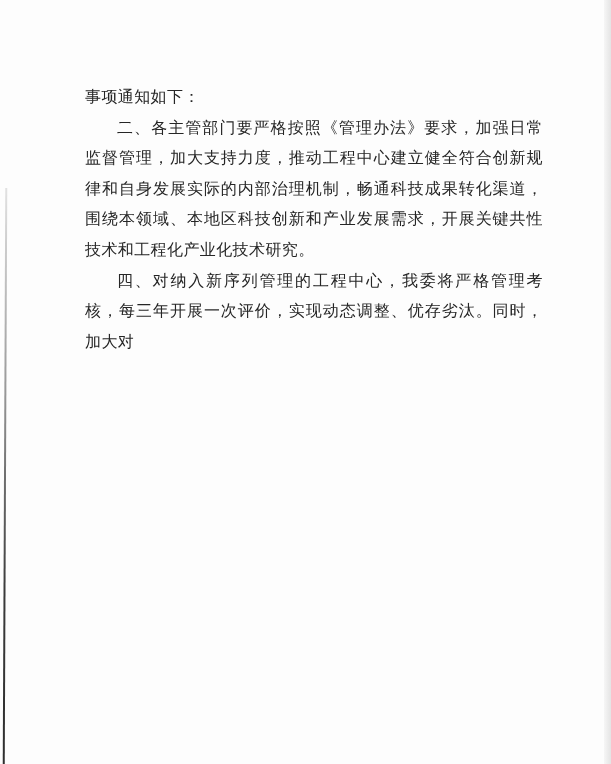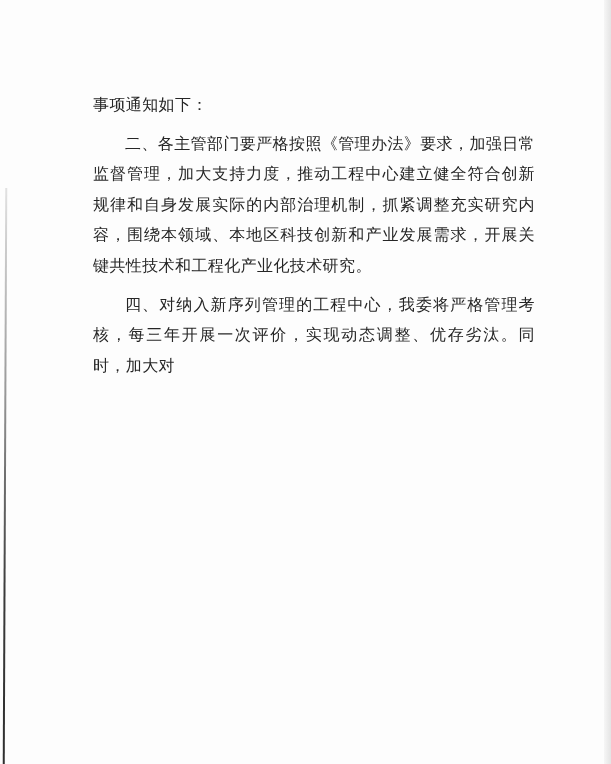--- a/index.html
+++ b/index.html
@@ -44,34 +44,34 @@
     top: 82px;
     width: 458px;
     font-size: 16px;
     line-height: 30.6px;
     letter-spacing: 0.4px;
     color: #262626;
     text-align: justify;
     text-justify: inter-ideograph;
   }
   .text-block p {
-    margin: 8px;
+    margin: 0;
     padding: 0;
   }
   .text-block p.indent {
     text-indent: 2em;
   }
 </style>
 </head>
 <body>
 
 <div class="page">
 
   <div class="left-scan-line"></div>
   <div class="right-scan-strip"></div>
 
   <div class="text-block">
     <p>事项通知如下：</p>
-    <p class="indent">二、各主管部门要严格按照《管理办法》要求，加强日常监督管理，加大支持力度，推动工程中心建立健全符合创新规律和自身发展实际的内部治理机制，抓紧调整充实研究内容，围绕本领域、本地区科技创新和产业发展需求，开展关键共性技术和工程化产业化技术研究。</p>
+    <p class="indent">二、各主管部门要严格按照《管理办法》要求，加强日常监督管理，加大支持力度，推动工程中心建立健全符合创新规律和自身发展实际的内部治理机制，畅通科技成果转化渠道，围绕本领域、本地区科技创新和产业发展需求，开展关键共性技术和工程化产业化技术研究。</p>
     <p class="indent">四、对纳入新序列管理的工程中心，我委将严格管理考核，每三年开展一次评价，实现动态调整、优存劣汰。同时，加大对</p>
   </div>
 
 </div>
 
 </body></html>

